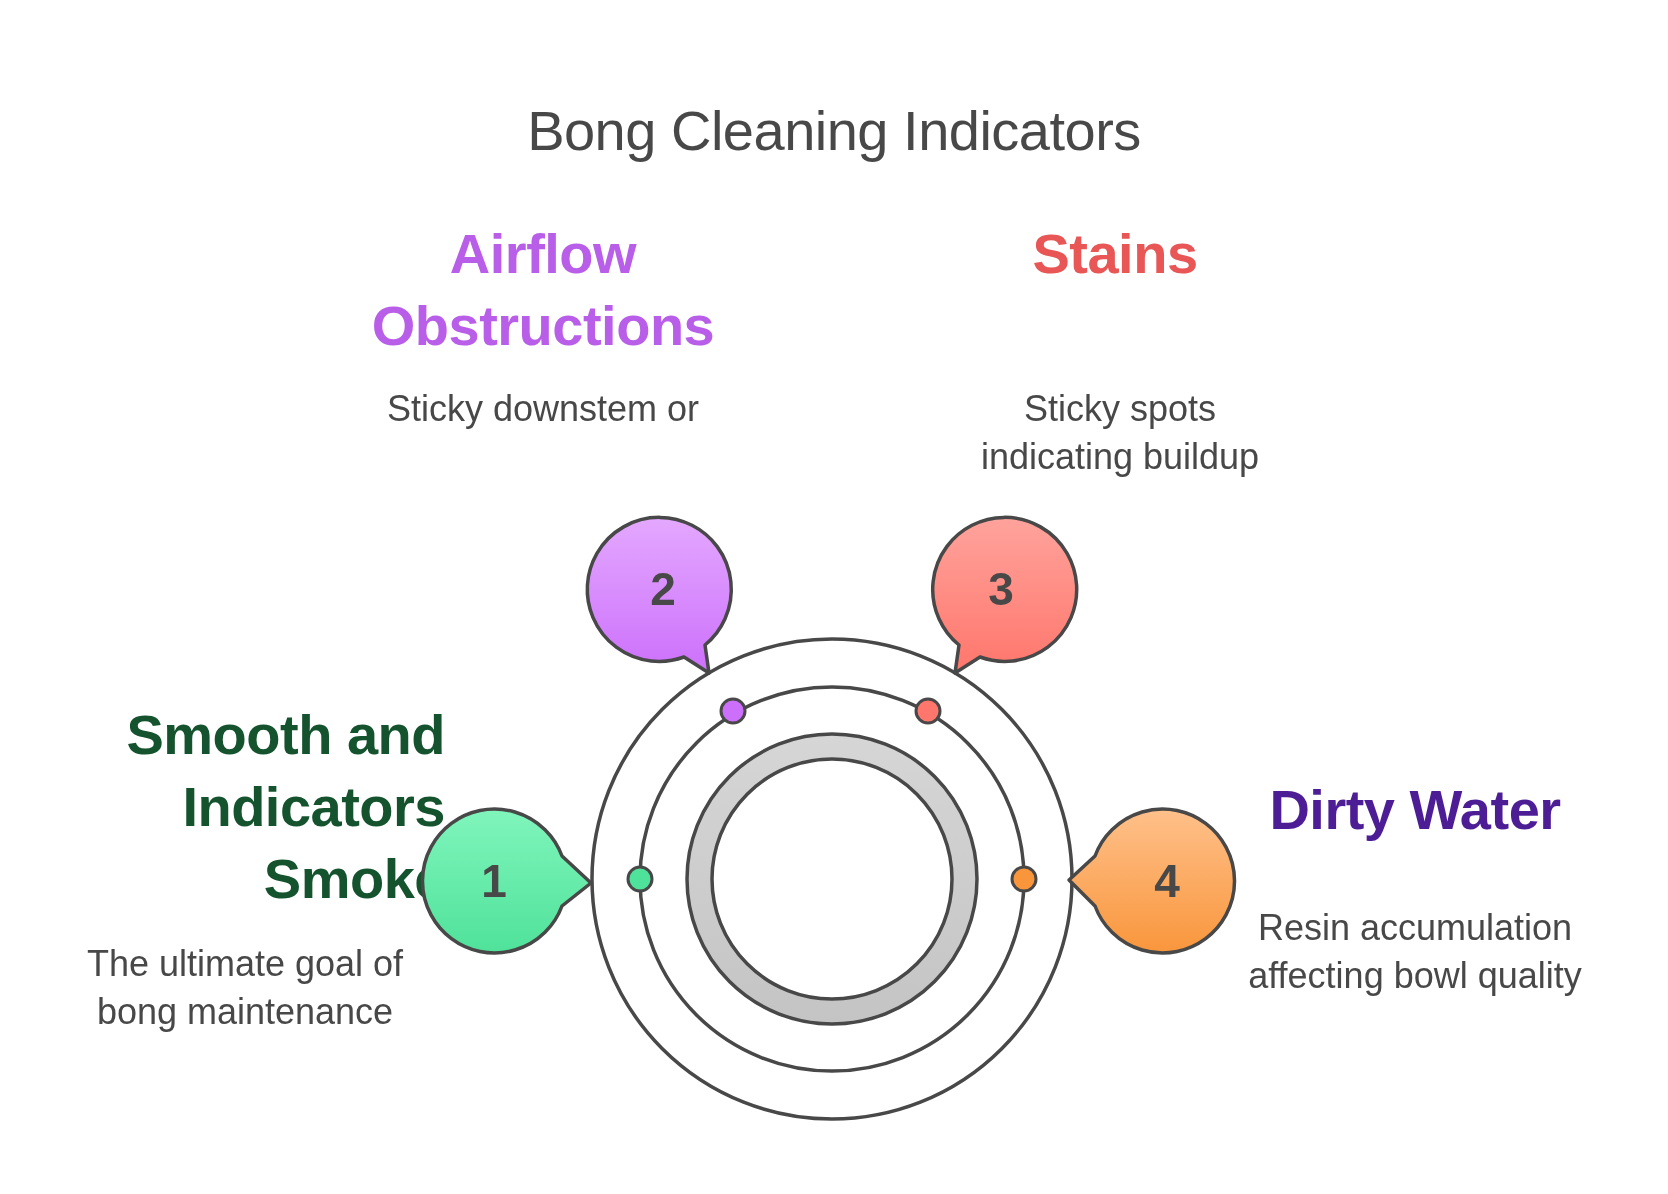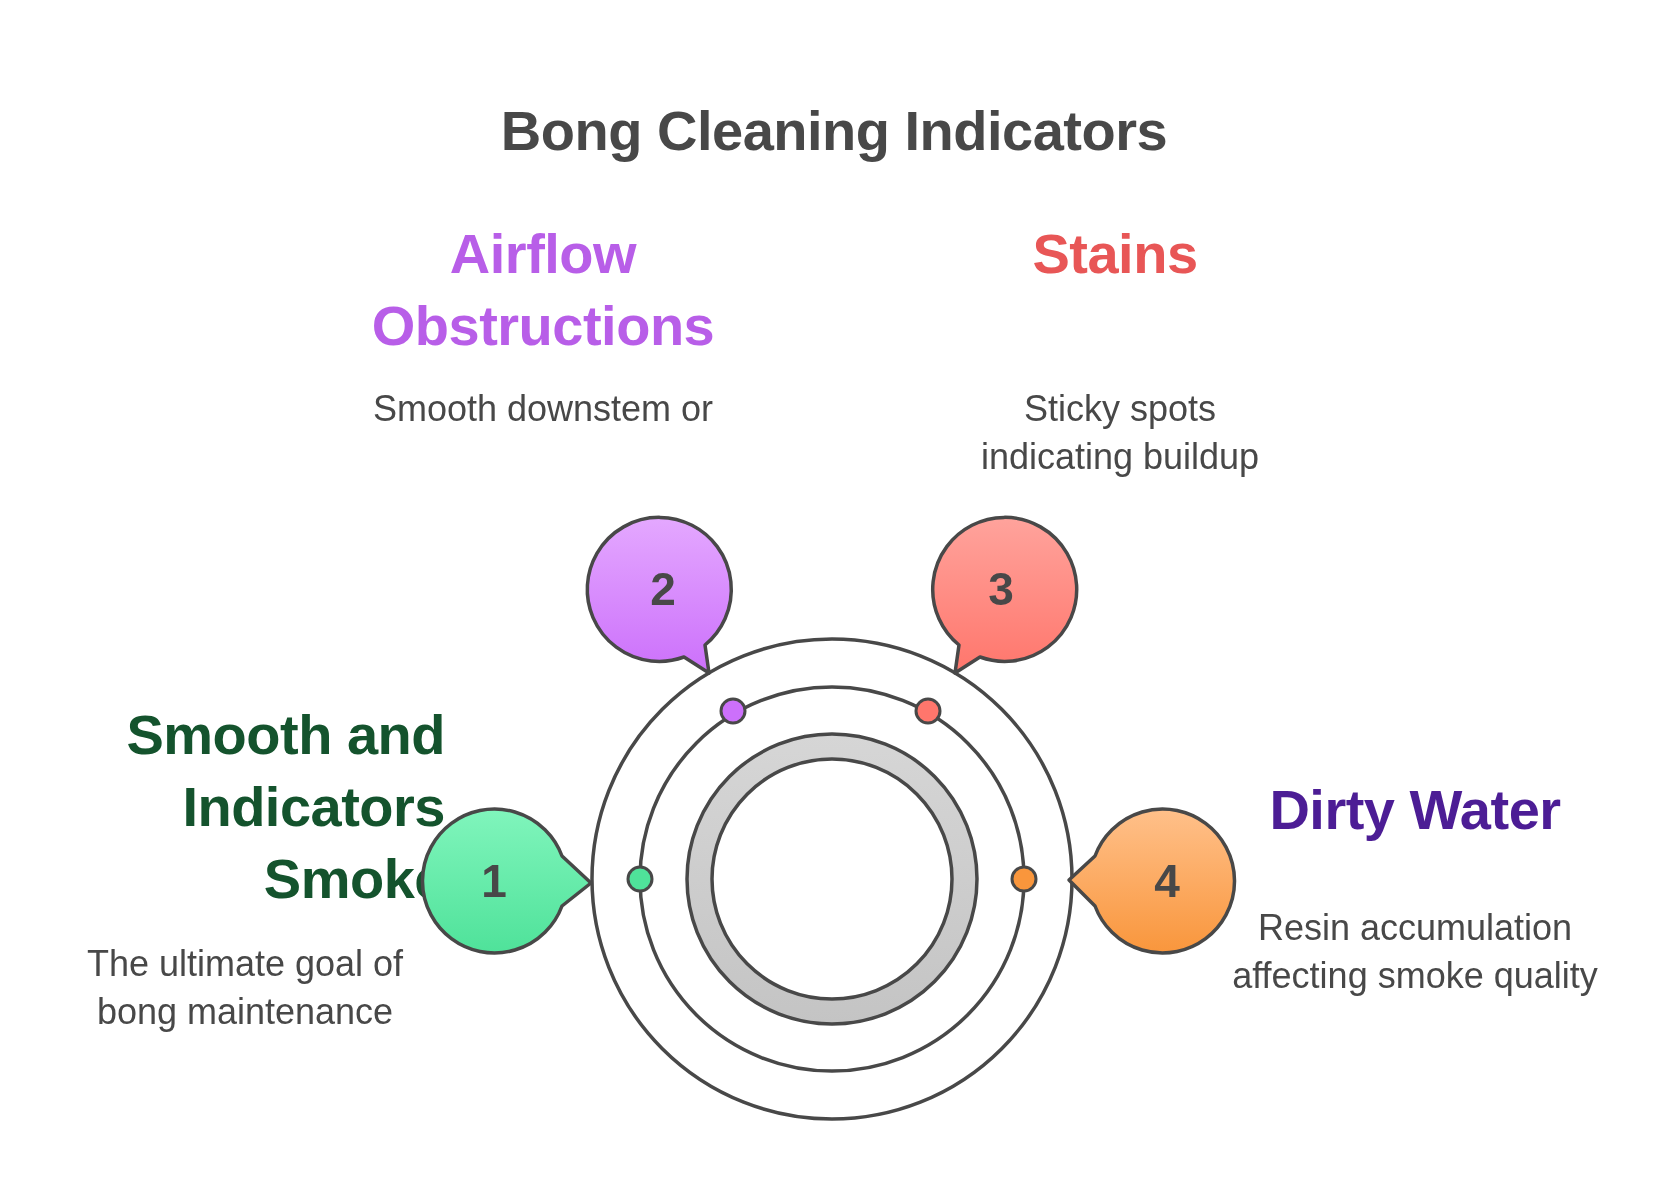--- a/index.html
+++ b/index.html
@@ -1,17 +1,17 @@
 <!DOCTYPE html>
 <html><head>
 <meta charset="utf-8">
 <style>
   html, body { margin: 0; padding: 0; background: #ffffff; }
   body { width: 1668px; height: 1194px; position: relative; overflow: hidden; font-family: "Liberation Sans", "DejaVu Sans", sans-serif; }
-  .title { position: absolute; left: 0; width: 1668px; top: 98px; text-align: center; font-size: 56px; font-weight: bold; color: #484848; letter-spacing: -0.5px; }
+  .title { position: absolute; left: 0; width: 1668px; top: 98px; text-align: center; font-size: 56px; font-weight: normal; color: #484848; letter-spacing: -0.5px; }
   .heading { position: absolute; text-align: center; font-weight: bold; font-size: 56px; line-height: 72px; letter-spacing: -0.5px; }
   .desc { position: absolute; text-align: center; font-size: 36px; line-height: 48px; color: #484848; }
   svg.diagram { position: absolute; left: 0; top: 0; }
   .num { font-family: "Liberation Sans", "DejaVu Sans", sans-serif; font-weight: bold; font-size: 46px; fill: #484848; }
 </style>
 </head>
 <body>
 
 <div class="title">Bong Cleaning Indicators</div>
 
@@ -23,37 +23,37 @@
 <div class="desc" style="left:45px; width:400px; top:940px;">
   <div>The ultimate goal of</div>
   <div>bong maintenance</div>
 </div>
 
 <div class="heading" style="left:340px; width:406px; top:218px; color:#b85ee8;">
   <div>Airflow</div>
   <div>Obstructions</div>
 </div>
 <div class="desc" style="left:320px; width:446px; top:385px;">
-  <div>Smooth downstem or</div>
+  <div>Sticky downstem or</div>
 </div>
 
 <div class="heading" style="left:915px; width:400px; top:218px; color:#e85656;">
   <div>Stains</div>
 </div>
 <div class="desc" style="left:915px; width:410px; top:385px;">
   <div>Sticky spots</div>
   <div>indicating buildup</div>
 </div>
 
 <div class="heading" style="left:1195px; width:440px; top:774px; color:#4c1d95;">
   <div>Dirty Water</div>
 </div>
 <div class="desc" style="left:1190px; width:450px; top:904px;">
   <div>Resin accumulation</div>
-  <div>affecting smoke quality</div>
+  <div>affecting bowl quality</div>
 </div>
 
 <svg class="diagram" width="1668" height="1194" viewBox="0 0 1668 1194">
   <defs>
     <linearGradient id="g1" x1="0" y1="0" x2="0" y2="1">
         <stop id="g1a" offset="0" stop-color="#80f5bc"></stop>
         <stop id="g1b" offset="1" stop-color="#4fe29a"></stop>
       </linearGradient>
     <linearGradient id="g2" x1="0" y1="0" x2="0" y2="1">
         <stop id="g2a" offset="0" stop-color="#e4a8ff"></stop>

